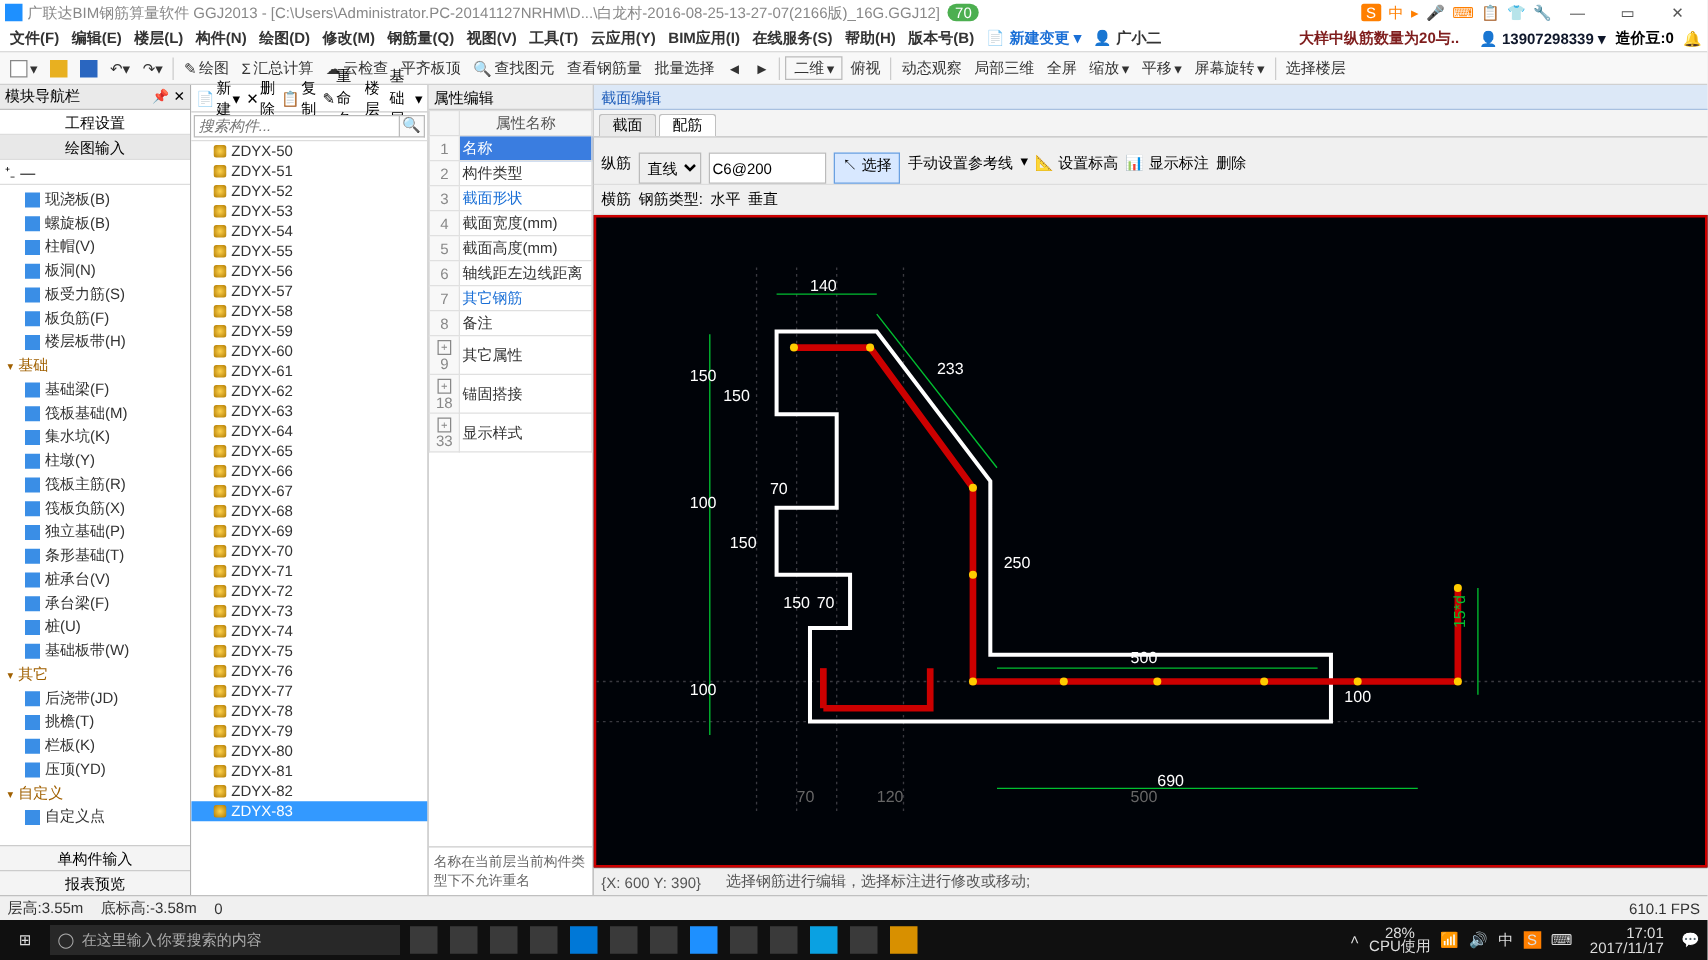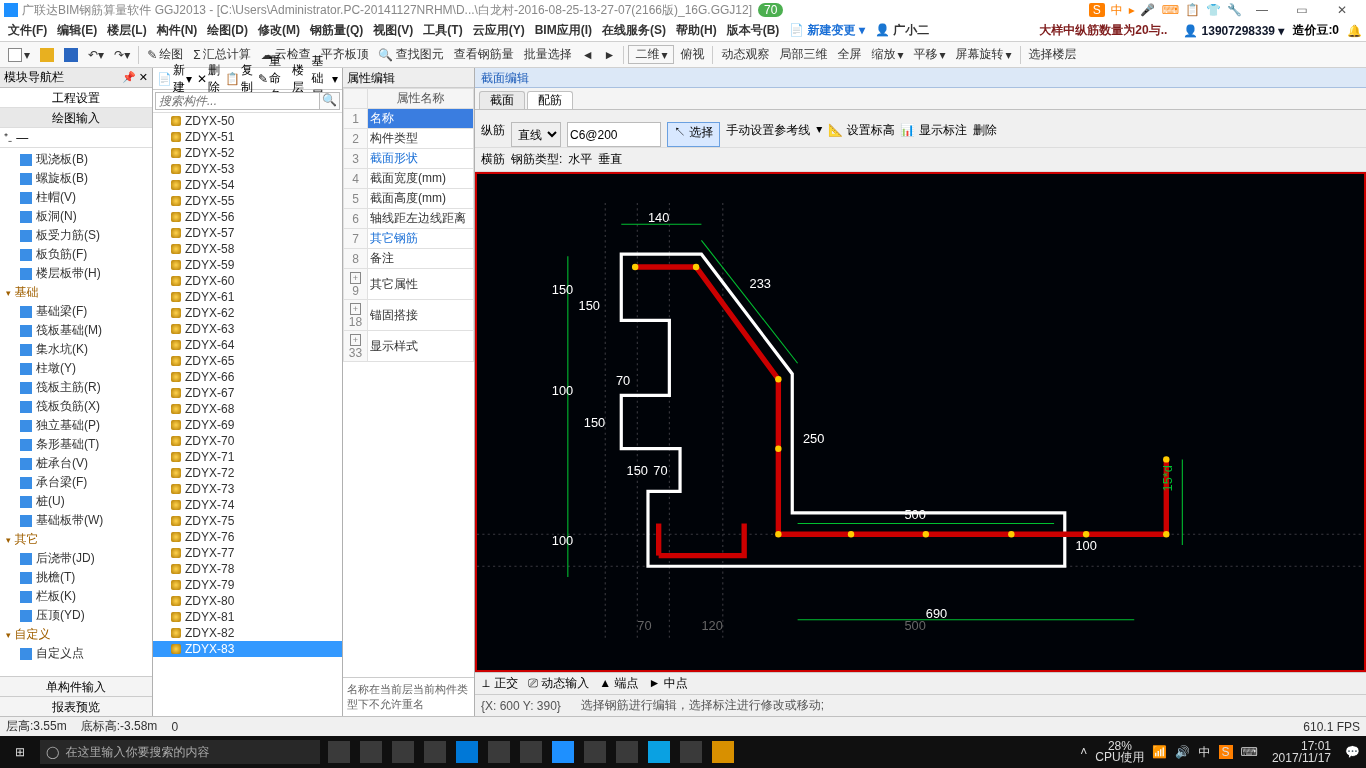--- a/index.html
+++ b/index.html
@@ -420,26 +420,20 @@
           <text x="560" y="345">100</text>
           <text x="420" y="408">690</text>
           <text x="150" y="420" fill="#666">70</text>
           <text x="210" y="420" fill="#666">120</text>
           <text x="400" y="420" fill="#666">500</text>
           <text x="650" y="290" fill="#00c030" transform="rotate(-90 650 290)">15*d</text>
         </g>
       </svg>
     </div>
 
-    <div class="cfooter">
-      <span>⊥ <span>正交</span></span>
-      <span>⎚ <span>动态输入</span></span>
-      <span>▲ <span>端点</span></span>
-      <span>► <span>中点</span></span>
-    </div>
     <div class="cfooter2">
       <span>{X: 600 Y: 390}</span>
       <span>选择钢筋进行编辑，选择标注进行修改或移动;</span>
     </div>
   </div>
 </div>
 
 <div class="statusbar">
   <span>层高:3.55m</span>
   <span>底标高:-3.58m</span>

